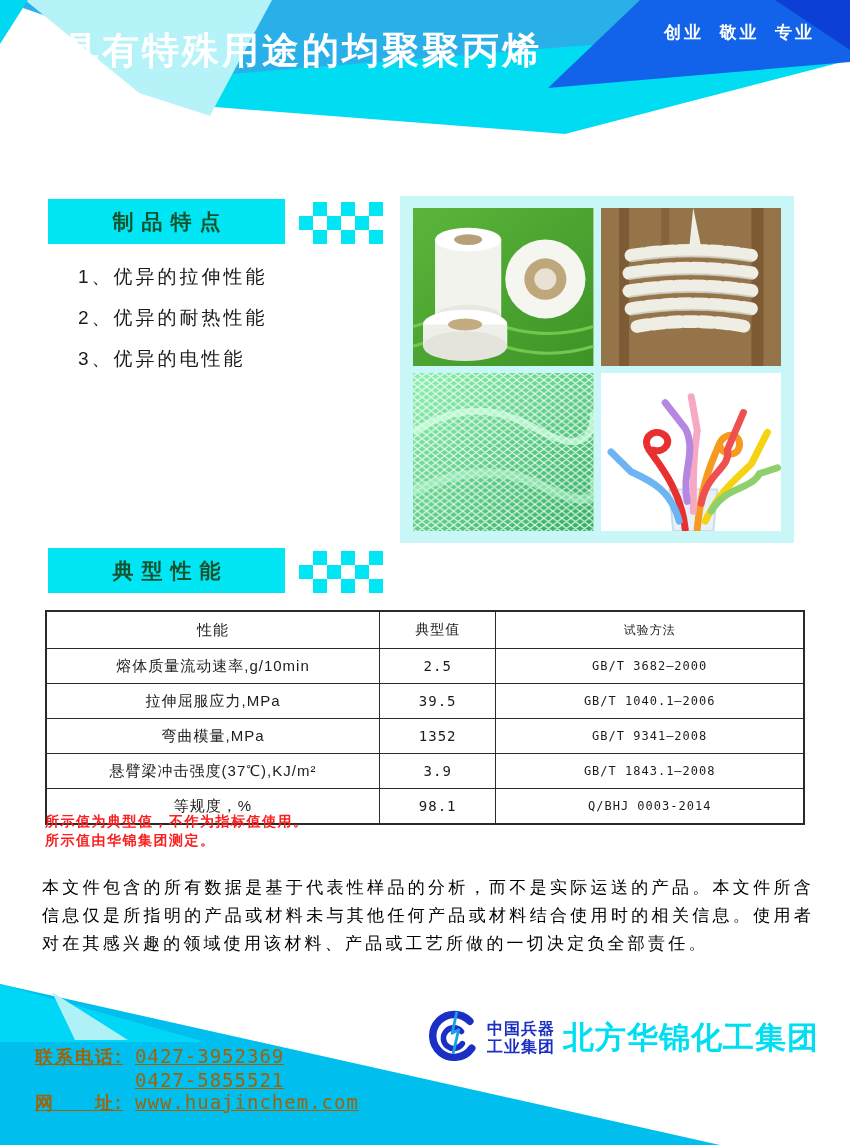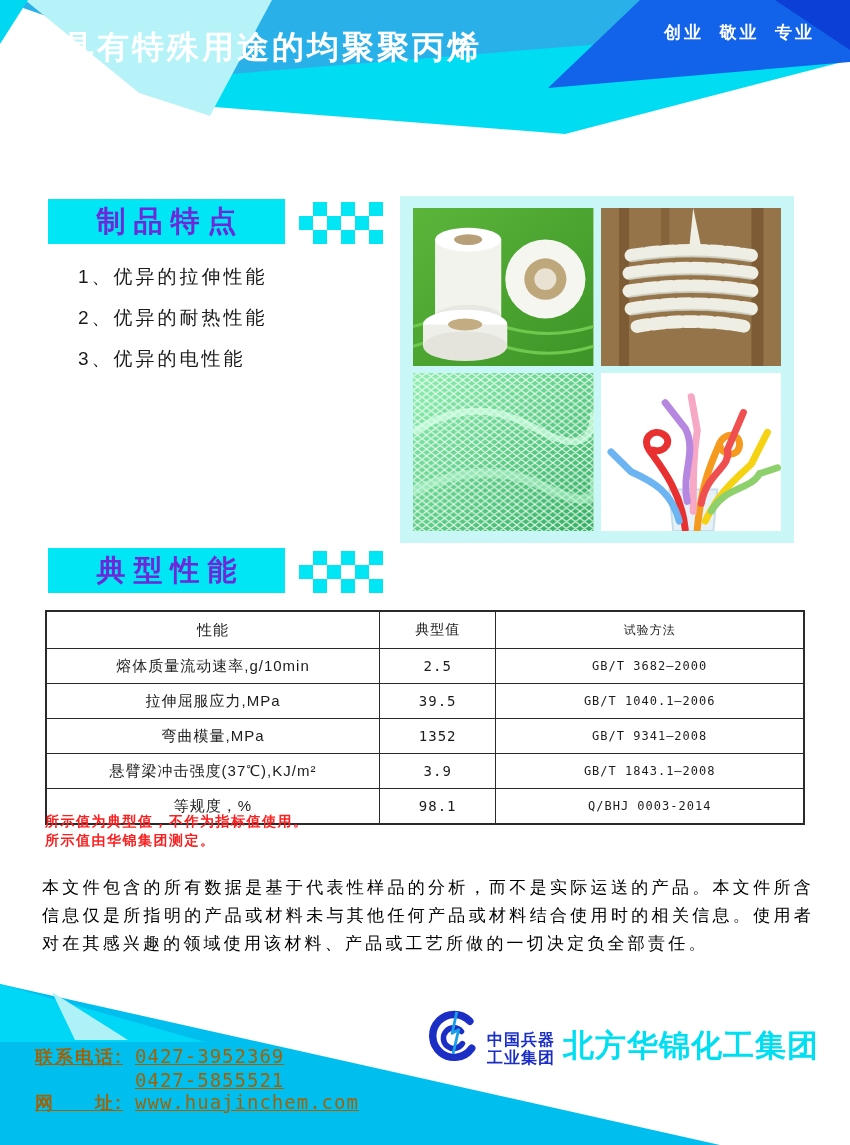--- a/index.html
+++ b/index.html
@@ -2,29 +2,29 @@
 <html><head>
 <meta charset="utf-8">
 <style>
   html,body{margin:0;padding:0;background:#e9e9e9;}
   .page{position:relative;width:850px;height:1145px;margin:0 auto;background:#ffffff;
         overflow:hidden;font-family:"Liberation Sans",sans-serif;}
 
   
   .header{position:absolute;top:0;left:0;width:850px;height:145px;}
   .header svg{position:absolute;top:0;left:0;}
-  .page-title{position:absolute;top:26px;left:62px;font-size:32px;font-weight:bold;
+  .page-title{position:absolute;top:26px;left:62px;font-size:37px;font-weight:bold;
         color:#ffffff;letter-spacing:3px;white-space:nowrap;}
   .slogan{position:absolute;top:21px;left:664px;font-size:17px;font-weight:bold;
         color:#ffffff;letter-spacing:3px;white-space:pre;}
 
   
   .banner{position:absolute;left:48px;width:237px;height:45px;background:#00e6f4;
         display:flex;align-items:center;justify-content:center;
-        font-family:"Liberation Serif",serif;font-weight:bold;font-size:29px;color:#6d28d9;
+        font-family:"Liberation Serif",serif;font-weight:bold;font-size:21px;color:#14532d;
         letter-spacing:8px;text-indent:8px;white-space:nowrap;}
   .checkers{position:absolute;left:299px;width:84px;height:42px;
         background:repeating-conic-gradient(#00e6f4 0% 25%,transparent 0% 50%) 0 0/28px 28px;}
   #banner-features{top:199px;} #checkers-1{top:202px;}
   #banner-properties{top:548px;} #checkers-2{top:551px;}
 
   
   .features{position:absolute;left:78px;top:256px;font-size:19px;color:#1a1a1a;
         letter-spacing:3px;}
   .features div{height:41px;line-height:41px;white-space:nowrap;}
@@ -54,21 +54,21 @@
   .disclaimer{position:absolute;left:42px;top:874px;width:772px;font-size:17px;
         line-height:28px;letter-spacing:3.2px;color:#000;text-align:justify;}
 
   
   .footer{position:absolute;left:0;top:975px;width:850px;height:170px;}
   .footer svg.bg{position:absolute;top:0;left:0;}
   .contact{position:absolute;left:35px;top:70px;display:grid;
         grid-template-columns:100px auto;row-gap:0;color:#a16207;z-index:2;text-decoration:underline;}
   .contact .lbl{font-size:18px;font-weight:bold;letter-spacing:2px;white-space:pre;}
   .contact .val{font-size:19px;font-family:"DejaVu Sans Mono",monospace;letter-spacing:1px;}
-  .logo-row{position:absolute;left:426px;top:34px;display:flex;align-items:flex-end;z-index:2;}
+  .logo-row{position:absolute;left:426px;top:34px;display:flex;align-items:center;z-index:2;}
   .logo-mark{width:56px;height:58px;flex:0 0 auto;}
   .org-name{margin-left:5px;color:#1b2fc5;font-weight:bold;font-size:16px;
         line-height:18px;letter-spacing:1px;white-space:nowrap;}
   .company-name{margin-left:8px;color:#00dff2;font-weight:bold;font-size:31px;
         letter-spacing:1px;white-space:nowrap;}
 </style>
 </head>
 <body>
 
 <div class="page">

